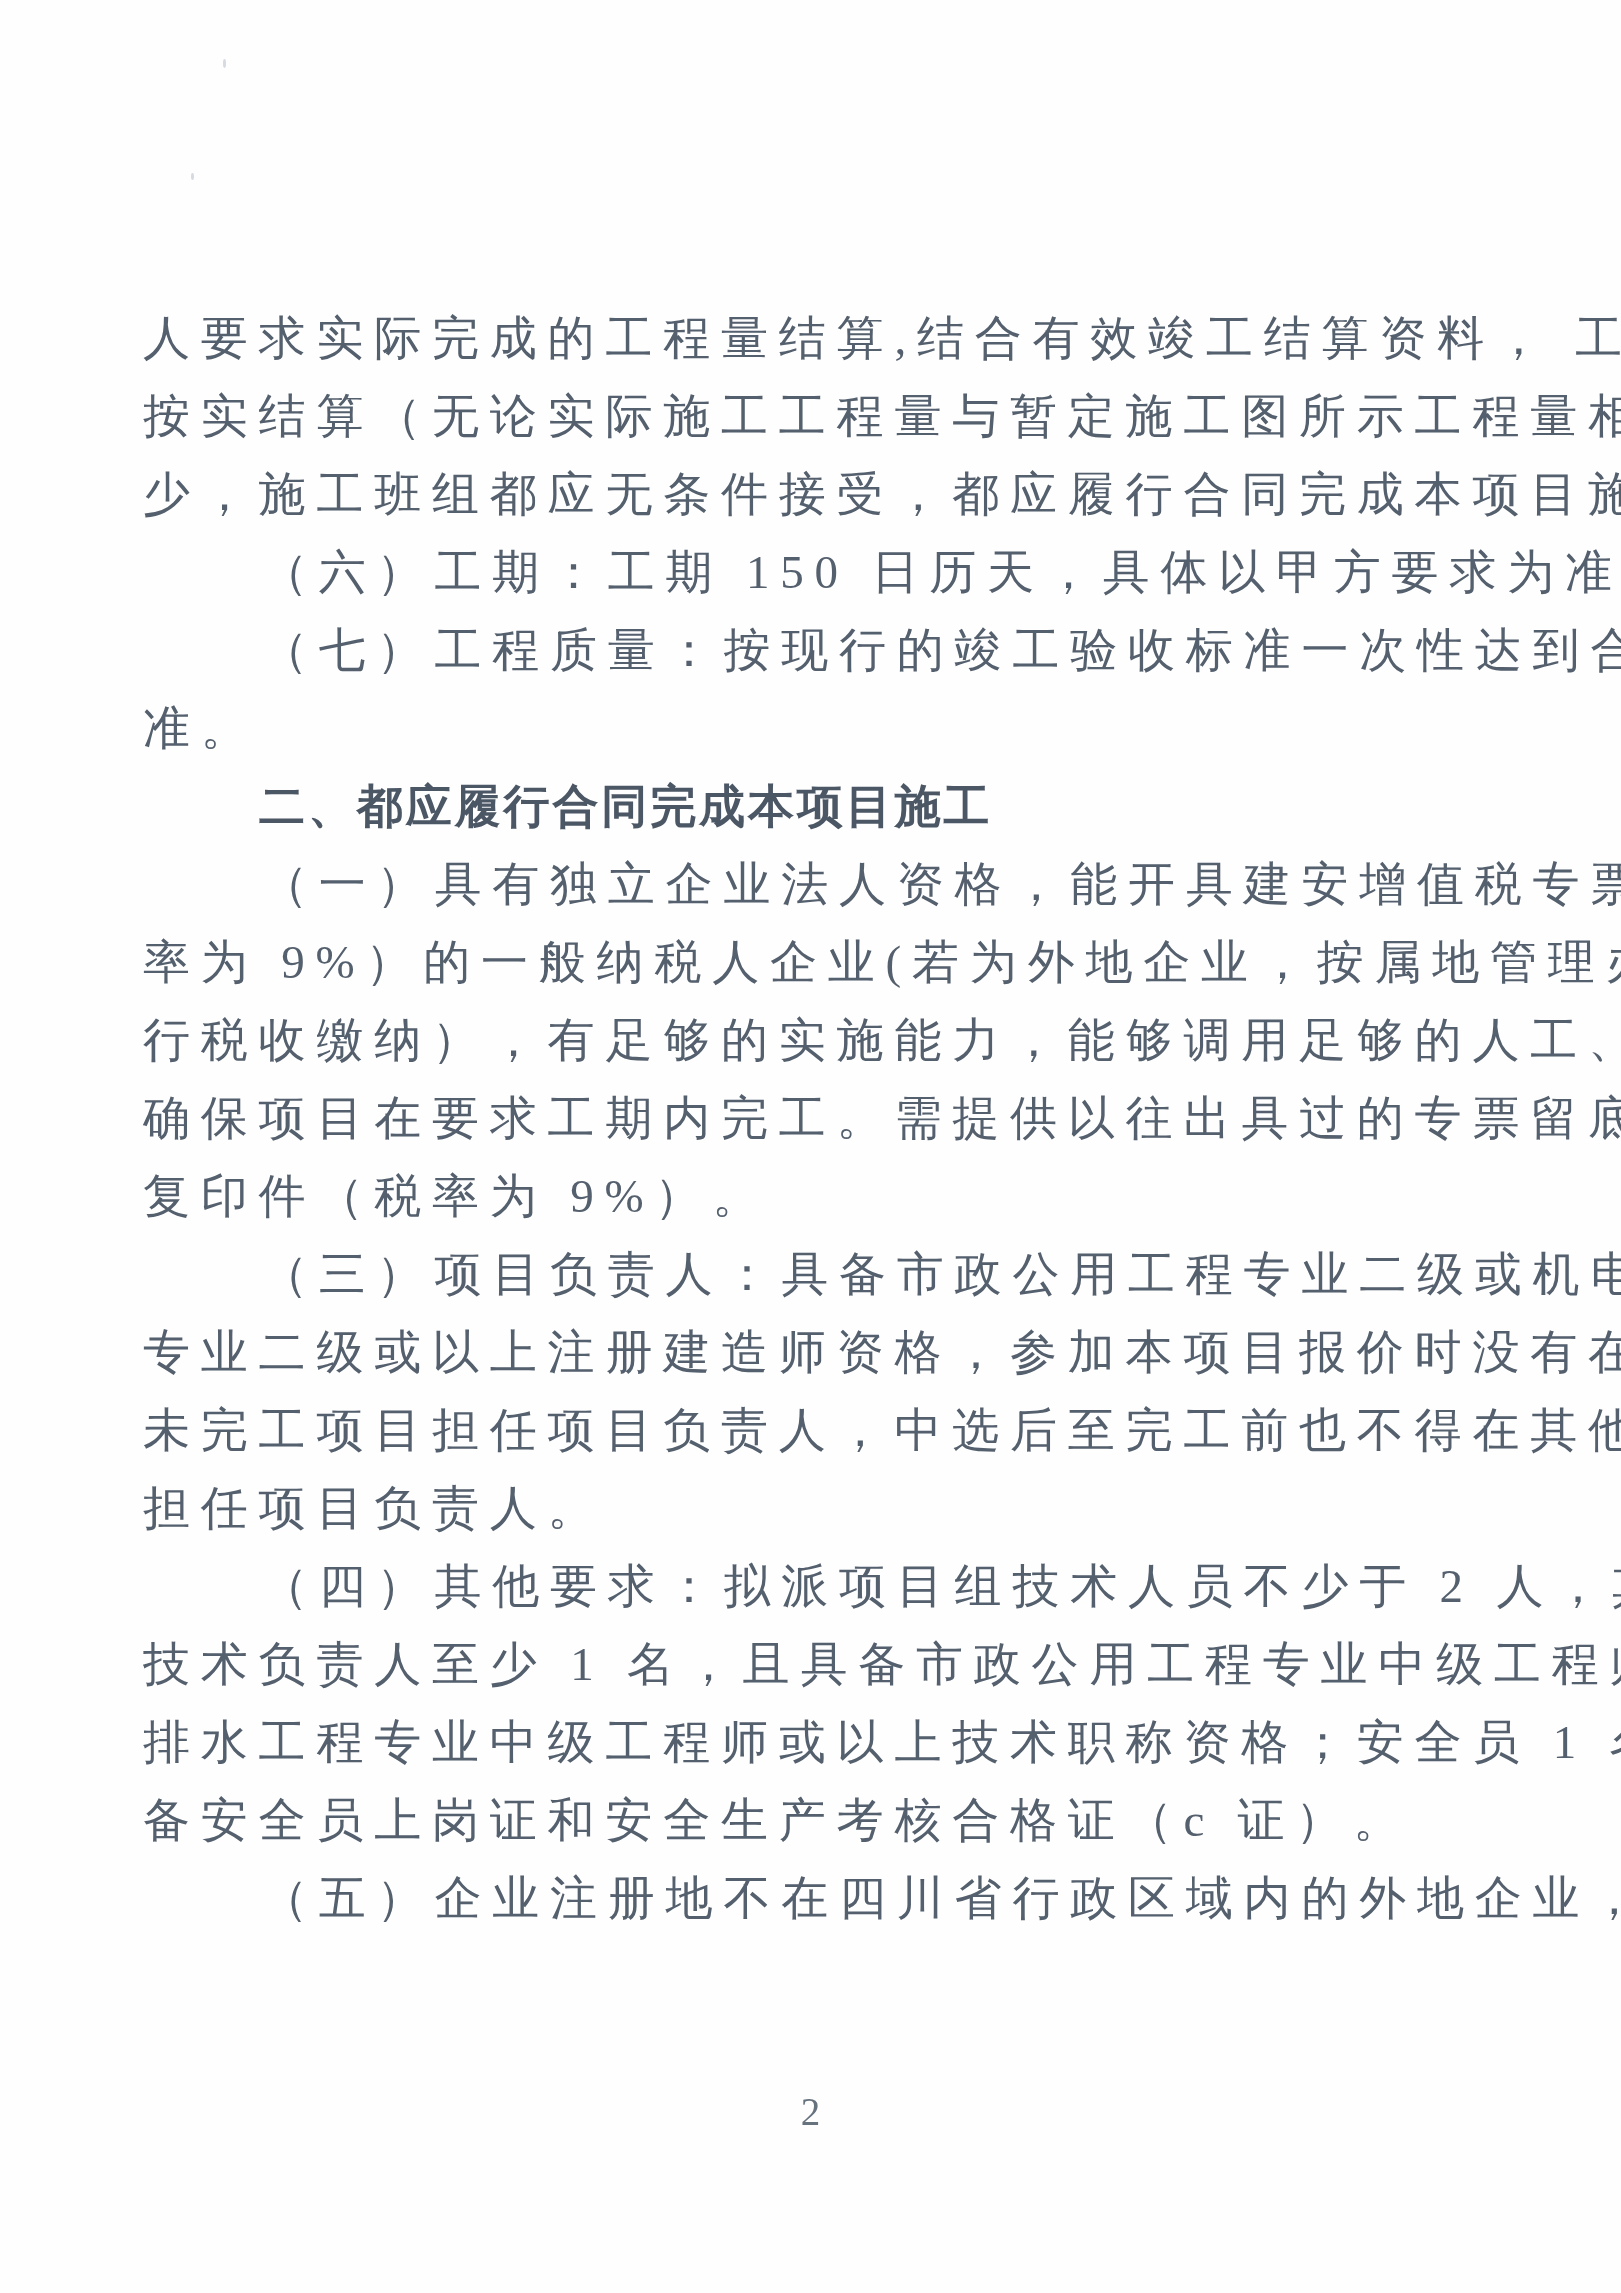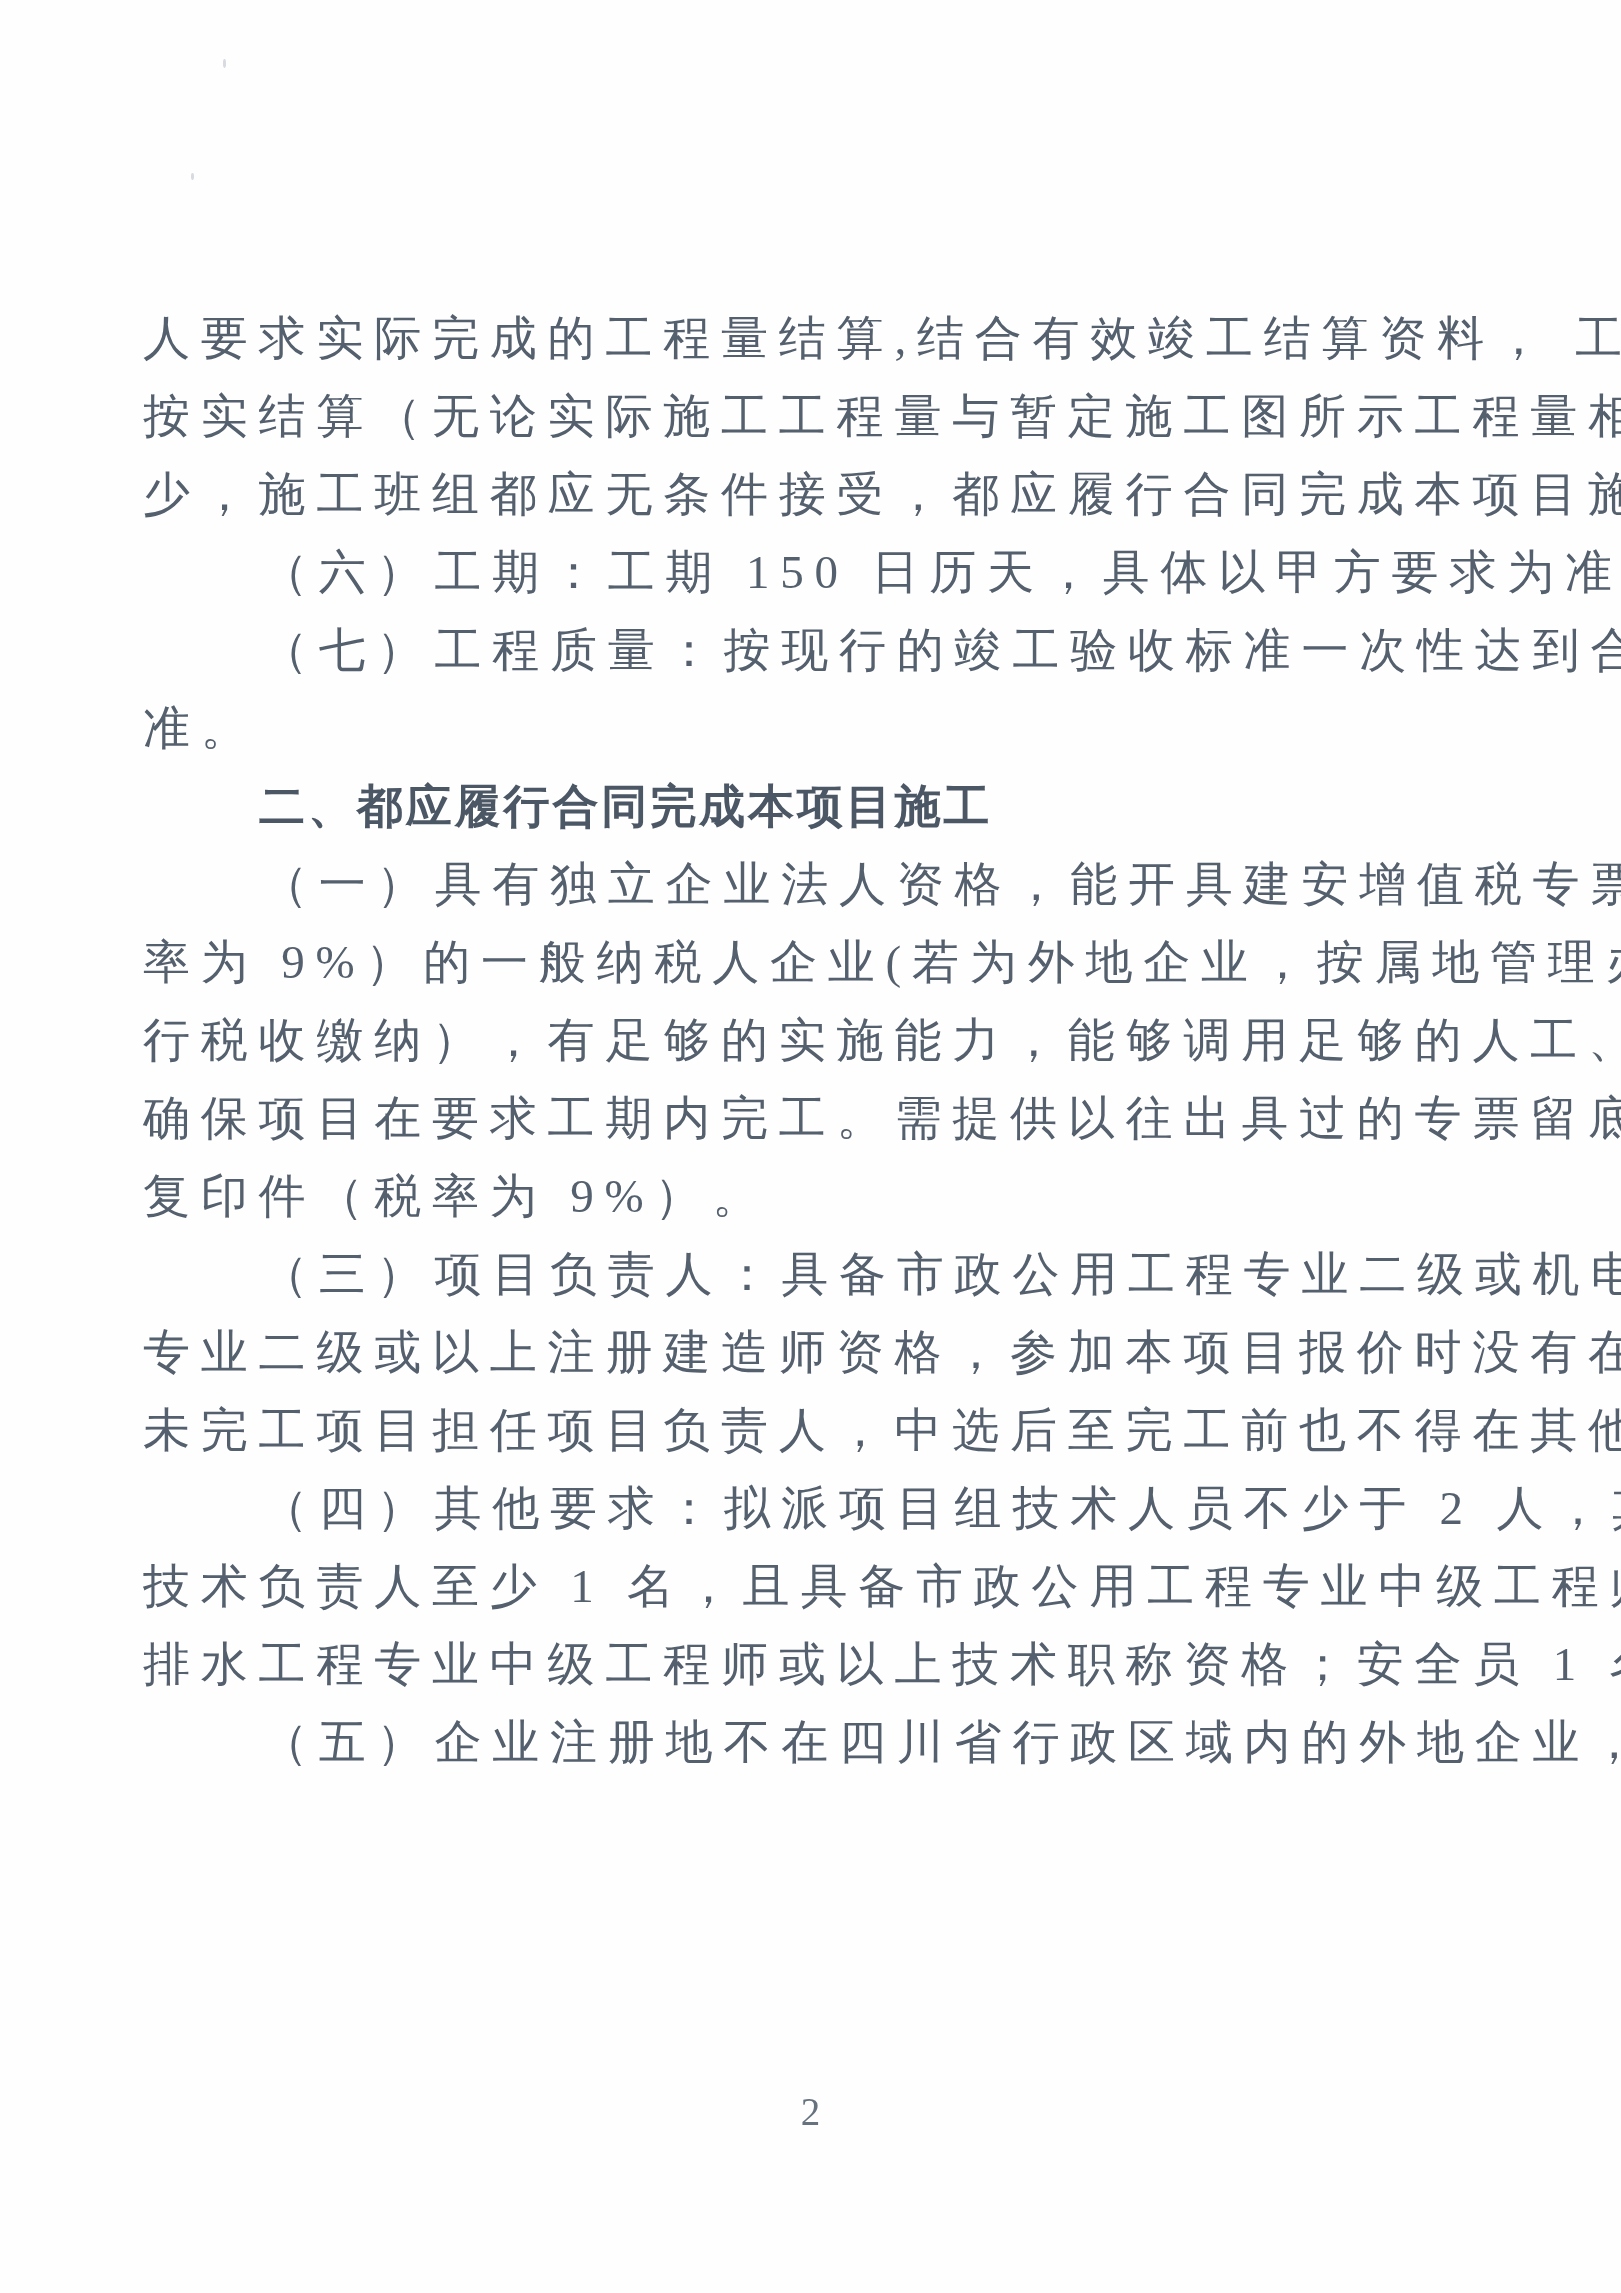--- a/index.html
+++ b/index.html
@@ -85,22 +85,24 @@
     <div class="line">准。</div>
     <div class="line heading">二、都应履行合同完成本项目施工</div>
     <div class="line indent">（一）具有独立企业法人资格，能开具建安增值税专票（税</div>
     <div class="line">率为 9%）的一般纳税人企业(若为外地企业，按属地管理办法执</div>
     <div class="line">行税收缴纳），有足够的实施能力，能够调用足够的人工、机械，</div>
     <div class="line">确保项目在要求工期内完工。需提供以往出具过的专票留底联的</div>
     <div class="line">复印件（税率为 9%）。</div>
     <div class="line indent">（三）项目负责人：具备市政公用工程专业二级或机电工程</div>
     <div class="line">专业二级或以上注册建造师资格，参加本项目报价时没有在其他</div>
     <div class="line">未完工项目担任项目负责人，中选后至完工前也不得在其他项目</div>
+    <div class="line">担任项目负责人。</div>
     <div class="line indent">（四）其他要求：拟派项目组技术人员不少于 2 人，其中：</div>
     <div class="line">技术负责人至少 1 名，且具备市政公用工程专业中级工程师或给</div>
     <div class="line">排水工程专业中级工程师或以上技术职称资格；安全员 1 名，具</div>
+    <div class="line">备安全员上岗证和安全生产考核合格证（c 证）。</div>
     <div class="line indent">（五）企业注册地不在四川省行政区域内的外地企业，还须</div>
   </div>
 
   <div class="page-num">2</div>
 
 </div>
 
 
 </body></html>

